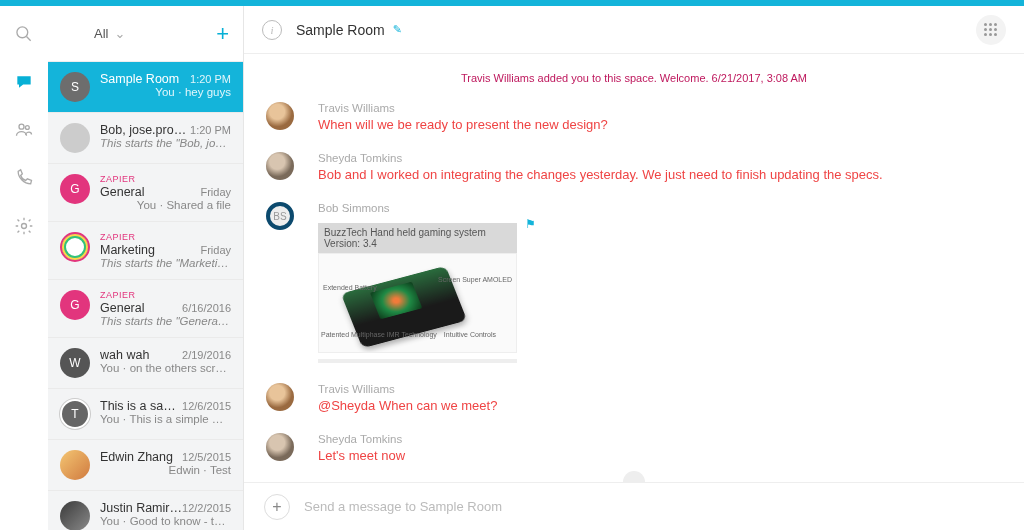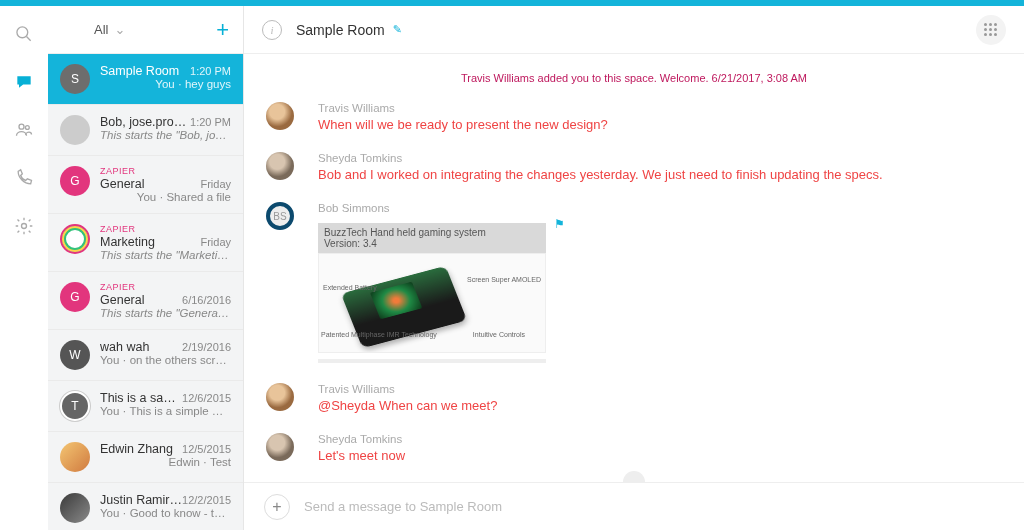--- a/index.html
+++ b/index.html
@@ -7,21 +7,21 @@
   body { display: flex; flex-direction: column; width: 1024px; height: 530px; overflow: hidden; }
   .topbar { height: 6px; background: #14b4da; width: 100%; }
   .app { flex: 1; display: flex; overflow: hidden; }
   
   .nav-rail { width: 48px; background: #fff; display: flex; flex-direction: column; align-items: center; padding-top: 18px; gap: 28px; }
   .nav-rail .ic { width: 20px; height: 20px; display:flex; align-items:center; justify-content:center; color:#aaa; }
   .nav-rail .ic.active { color:#07b0d6; }
   .nav-rail svg { width: 20px; height: 20px; stroke: currentColor; fill:none; stroke-width:1.6; }
   
   .room-col { width: 196px; background: #f3f4f5; display:flex; flex-direction:column; border-right:1px solid #e6e6e6; }
-  .room-col-head { height: 48px; display:flex; align-items:center; justify-content:space-between; padding: 17px 14px; background:#fff; border-bottom:1px solid #eee; }
+  .room-col-head { height: 56px; display:flex; align-items:center; justify-content:space-between; padding: 17px 14px; background:#fff; border-bottom:1px solid #eee; }
   .filter { display:flex; align-items:center; gap:6px; color:#555; font-size:13px; margin-left:32px;}
   .filter .chev { color:#aaa; }
   .plus-btn { color:#07b0d6; font-size:22px; font-weight:300; line-height:1; cursor:pointer; }
   .room-list { flex:1; overflow-y:auto; }
   .room-item { display:flex; padding:10px 12px; gap:10px; border-bottom:1px solid #eaeaea; cursor:pointer; }
   .room-item.active { background:#14b4da; color:#fff; }
   .room-item.active .sub, .room-item.active .ts, .room-item.active .badge { color:#e0f6fb; }
   .av { width:30px; height:30px; border-radius:50%; background:#ccc; color:#fff; display:flex; align-items:center; justify-content:center; font-size:12px; flex-shrink:0; }
   .av.s { background:#6d6d6d; }
   .av.g { background:#e2357d; }
@@ -49,21 +49,21 @@
   .chat-body { flex:1; overflow-y:auto; padding: 12px 22px 0 22px; }
   .sys-msg { text-align:center; color:#be185d; font-size:11px; margin:6px 0 18px; }
   .msg { display:flex; gap:24px; margin-bottom:20px; }
   .msg .mav { width:28px; height:28px; border-radius:50%; background:#ccc; flex-shrink:0; display:flex; align-items:center; justify-content:center; color:#888; font-size:10px; }
   .mav.tw { background: radial-gradient(circle at 40% 35%, #e8c49a 30%, #9a6a40 60%); }
   .mav.st { background: radial-gradient(circle at 40% 35%, #d8c5b0 30%, #7a6a5a 60%); }
   .mav.bs { background:#eee; color:#999; border:4px solid #0c4a6e; }
   .msg-body { flex:1; }
   .msg-author { font-size:11.5px; color:#aaa; margin-bottom:3px; }
   .msg-text { font-size:13px; color:#ef4444; }
-  .attachment { margin-top:6px; width:228px; }
+  .attachment { margin-top:6px; width:199px; }
   .att-cap { background:#d9d9d9; padding:4px 6px; font-size:10px; color:#555; }
   .att-img { height:100px; background:#fafafa; border:1px solid #eee; position:relative; overflow:hidden; }
   .device { position:absolute; left:30px; top:18px; width:110px; height:70px; background:linear-gradient(180deg,#2a6c3d 0%,#1a1a1a 60%); transform:rotateX(35deg) rotateZ(-18deg); border-radius:8px; box-shadow:0 4px 6px rgba(0,0,0,.3); }
   .device::after{content:"";position:absolute;left:28px;top:8px;width:44px;height:34px;background:radial-gradient(circle,#f17b3a 10%,#1f8a45 50%,#0d3a1a);border-radius:2px;}
   .att-prog { height:4px; background:#eee; margin-top:6px; }
   .flag-ic { color:#14b4da; font-size:12px; margin-left:8px; vertical-align:top; }
   .scroll-down { width:22px; height:22px; border-radius:50%; background:#eee; color:#bbb; display:flex; align-items:center; justify-content:center; margin:0 auto 6px; font-size:12px;}
   .composer { height:48px; border-top:1px solid #eee; display:flex; align-items:center; padding:0 20px; gap:14px; }
   .comp-plus { width:26px; height:26px; border-radius:50%; border:1px solid #ddd; display:flex; align-items:center; justify-content:center; color:#888; font-size:16px; }
   .comp-input { flex:1; border:none; outline:none; font-size:13px; color:#888; }

